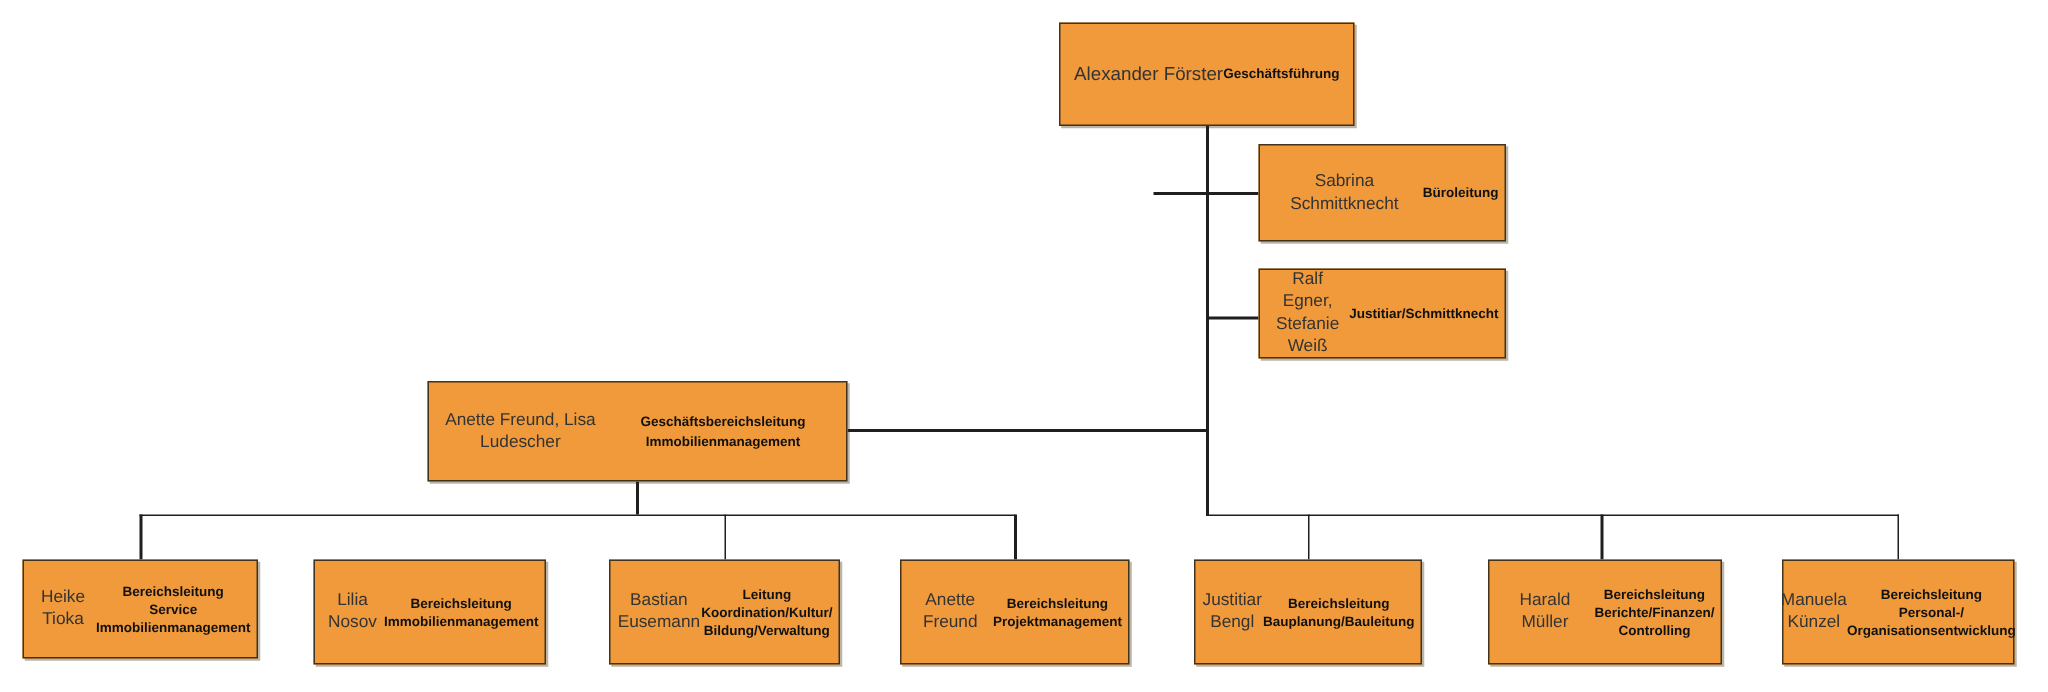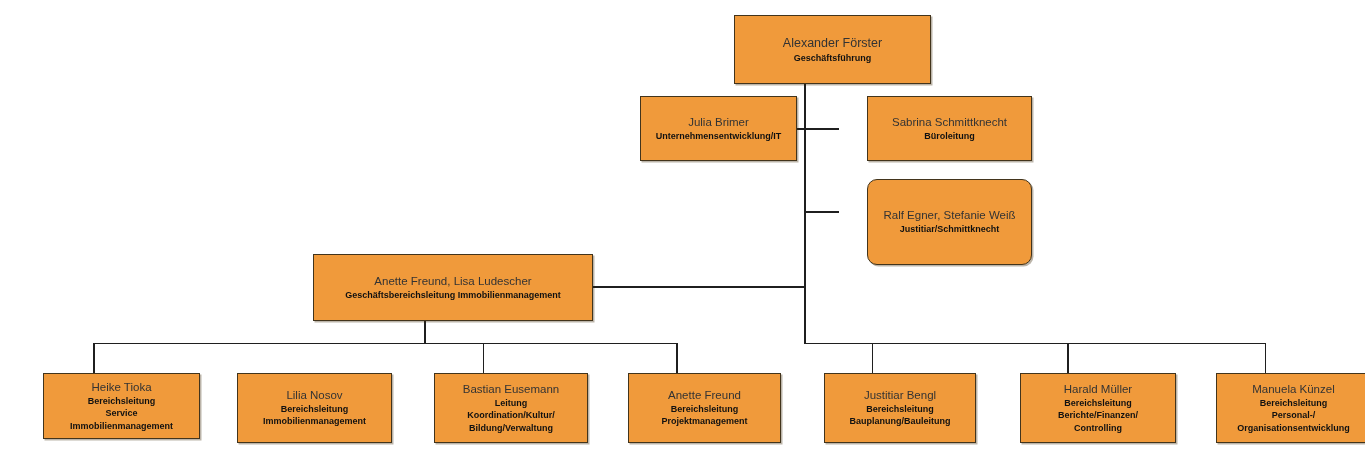--- a/index.html
+++ b/index.html
@@ -20,26 +20,25 @@
     font-family: "Liberation Sans", sans-serif;
     overflow: hidden;
   }
   .node {
     position: absolute;
     box-sizing: border-box;
     background: var(--box-fill);
     border: 1.6px solid var(--box-border);
     box-shadow: 1.5px 1.5px 0 rgba(60, 40, 10, 0.35);
     display: flex;
-    flex-direction: column;
+    flex-direction: row;
     align-items: center;
     justify-content: center;
     text-align: center;
     padding: 2px 4px;
-    margin-left: 28px;
   }
   .node-name {
     font-size: 11.5px;
     color: var(--name-text);
     line-height: 1.3;
   }
   .node-role {
     font-size: 9px;
     font-weight: bold;
     color: var(--role-text);
@@ -50,21 +49,21 @@
   #node-gf .node-name { font-size: 12.5px; }
 
   .line { position: absolute; background: var(--connector); }
   .line.h { height: 1.5px; }
   .line.v { width: 1.5px; }
 
   
   #node-gf      { left: 706px; top: 15px;  width: 197px; height: 69px; }
   #node-it      { left: 612px; top: 96px;  width: 157px; height: 65px; }
   #node-buero   { left: 839px; top: 96px;  width: 165px; height: 65px; }
-  #node-recht   { left: 839px; top: 179px; width: 165px; height: 86px; border-radius: 10px; }
+  #node-recht   { left: 839px; top: 179px; width: 165px; height: 60px; }
   #node-gbl     { left: 285px; top: 254px; width: 280px; height: 67px; }
   #node-b1      { left: 15px;   top: 373px; width: 157px; height: 66px; }
   #node-b2      { left: 209px;  top: 373px; width: 155px; height: 70px; }
   #node-b3      { left: 406px;  top: 373px; width: 154px; height: 70px; }
   #node-b4      { left: 600px;  top: 373px; width: 153px; height: 70px; }
   #node-b5      { left: 796px;  top: 373px; width: 152px; height: 70px; }
   #node-b6      { left: 992px;  top: 373px; width: 156px; height: 70px; }
   #node-b7      { left: 1188px; top: 373px; width: 155px; height: 70px; }
 
   
@@ -99,24 +98,20 @@
   <div class="line v" id="ln-drop-b4"></div>
   <div class="line v" id="ln-drop-b5"></div>
   <div class="line v" id="ln-drop-b6"></div>
   <div class="line v" id="ln-drop-b7"></div>
 
   <div class="node" id="node-gf">
     <div class="node-name">Alexander Förster</div>
     <div class="node-role">Geschäftsführung</div>
   </div>
 
-  <div class="node" id="node-it">
-    <div class="node-name">Julia Brimer</div>
-    <div class="node-role">Unternehmensentwicklung/IT</div>
-  </div>
 
   <div class="node" id="node-buero">
     <div class="node-name">Sabrina Schmittknecht</div>
     <div class="node-role">Büroleitung</div>
   </div>
 
   <div class="node" id="node-recht">
     <div class="node-name">Ralf Egner, Stefanie Weiß</div>
     <div class="node-role">Justitiar/Schmittknecht</div>
   </div>

